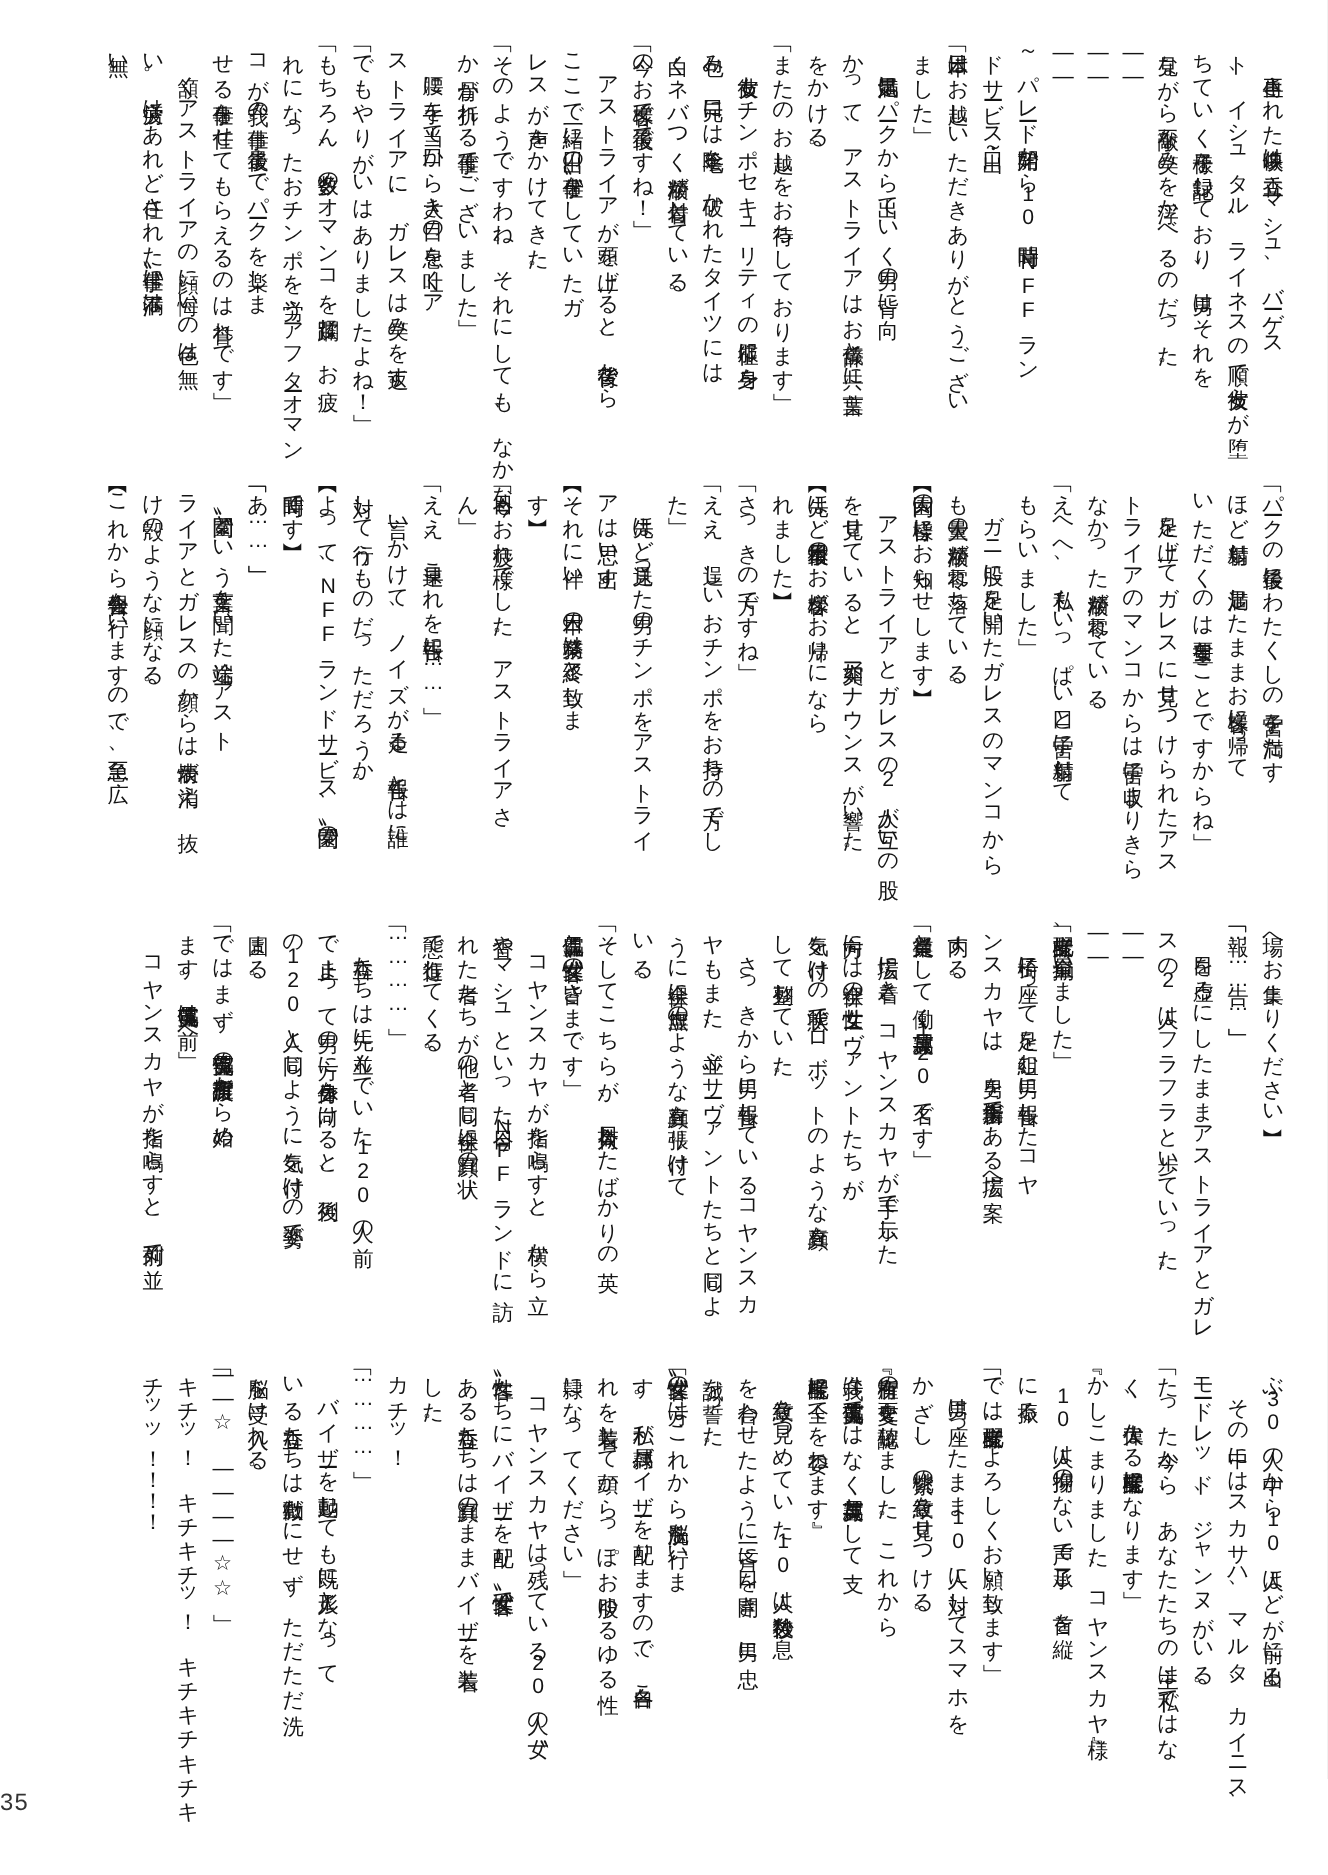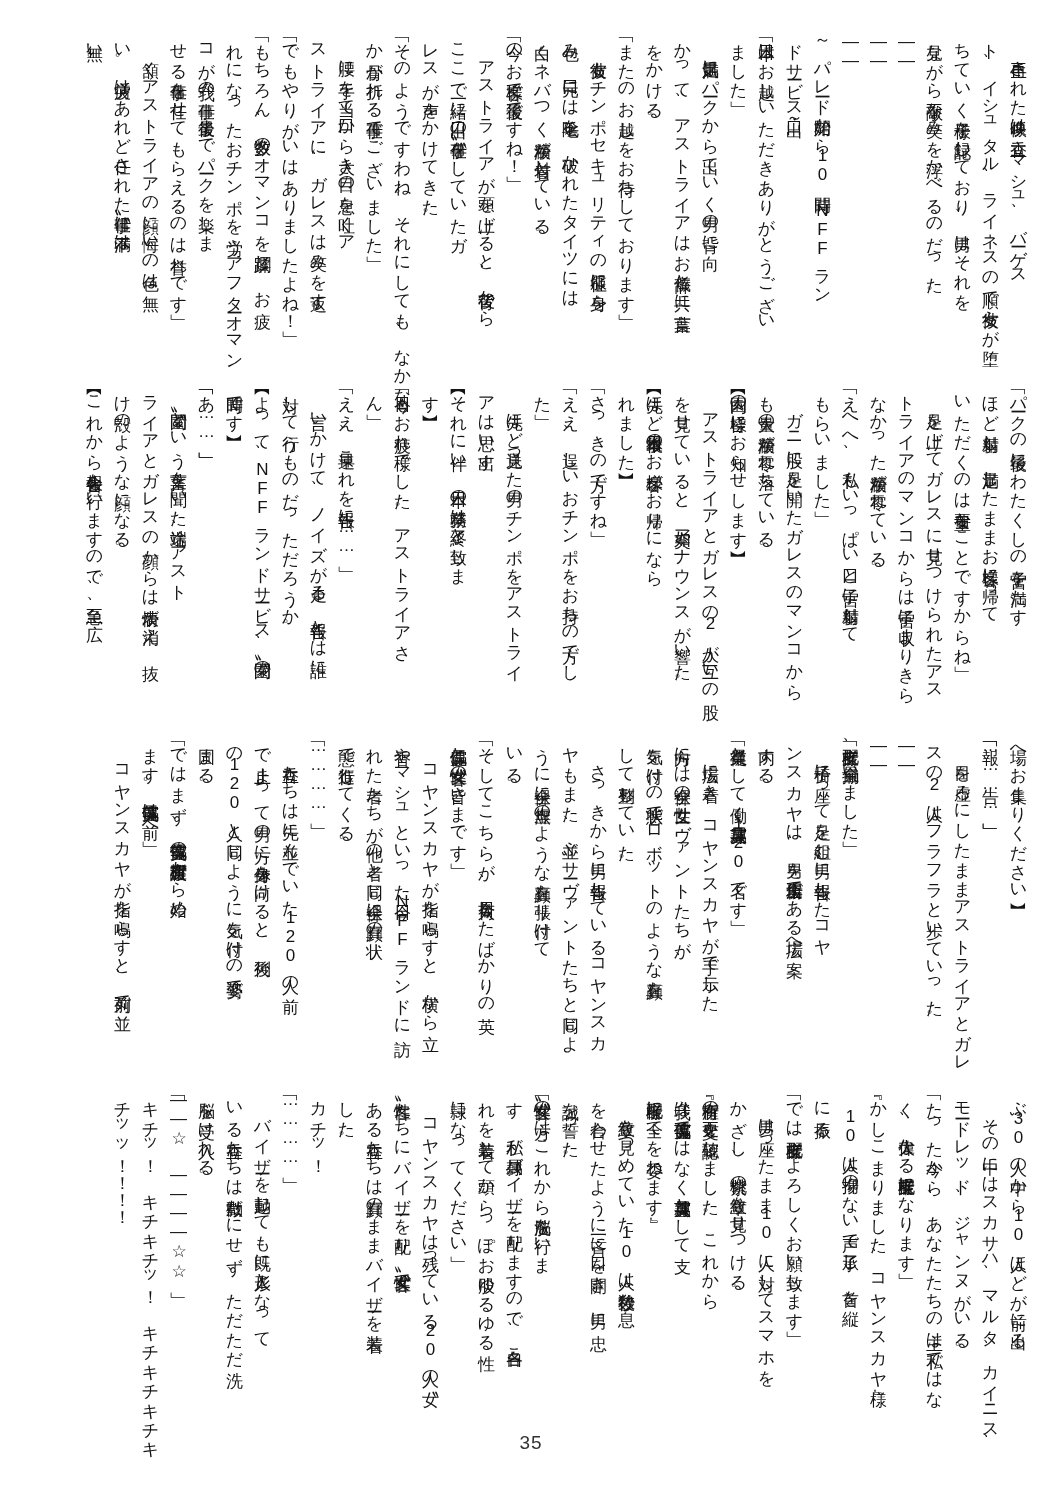--- a/index.html
+++ b/index.html
@@ -23,21 +23,21 @@
     white-space:pre;
   }
   .band-1{top:32px;height:348px;}
   .band-2{top:384px;height:340px;}
   .band-3{top:736px;height:322px;}
   .band-4{top:1090px;height:318px;}
   .vline{display:block;}
   .pageno{
     position:absolute;
     left:0;right:0;bottom:46px;
-    text-align:center;
+    text-align:left;
     font-size:19px;
     color:#333;
     letter-spacing:1px;
   }
 </style>
 </head>
 <body>
 
 <div class="page">
   <section class="band band-1"><div class="vline">　再生された映像は立香、マシュ、バーゲス</div><div class="vline">ト、イシュタル、ライネスの順で彼女らが堕</div><div class="vline">ちていく様子を記録しており、男はそれを</div><div class="vline">見ながら不敵な笑みを浮かべるのだった。</div><div class="vline">――</div><div class="vline">――</div><div class="vline">――</div><div class="vline">～パレード開始から10時間　NFFラン</div><div class="vline">ドサービス・出口～</div><div class="vline">「本日はお越しいただきありがとうござい</div><div class="vline">ました」</div><div class="vline">　満足気にパークから出ていく男の背に向</div><div class="vline">かって、アストライアはお辞儀と共に言葉</div><div class="vline">をかける。</div><div class="vline">「またのお越しをお待ちしております」</div><div class="vline">　彼女もチンポセキュリティの征服に身を</div><div class="vline">包み、口元には陰毛を、破かれたタイツには</div><div class="vline">白くネバつく精液が付着している。</div><div class="vline">「今のお客様で最後ですね！」</div><div class="vline">　アストライアが頭を上げると、背後から</div><div class="vline">ここで一緒に出口の〝仕事〟をしていたガ</div><div class="vline">レスが声をかけてきた。</div><div class="vline">「そのようですわね。それにしても、なかな</div><div class="vline">か骨が折れる仕事でございました」</div><div class="vline">　腰に手を当て口から大き目の息を吐くア</div><div class="vline">ストライアに、ガレスは笑みを返す。</div><div class="vline">「でもやりがいはありましたよね！」</div><div class="vline">「もちろん、数多のオマンコを蹂躙し、お疲</div><div class="vline">れになったおチンポを労うアフターオマン</div><div class="vline">コが我々の仕事。最後までパークを楽しま</div><div class="vline">せる仕事を任せてもらえるのは誉れです」</div><div class="vline">　頷くアストライアの顔に悔いの色は無</div><div class="vline">い。疲労はあれど任された〝仕事〟に不満は</div><div class="vline">無い。</div></section>

